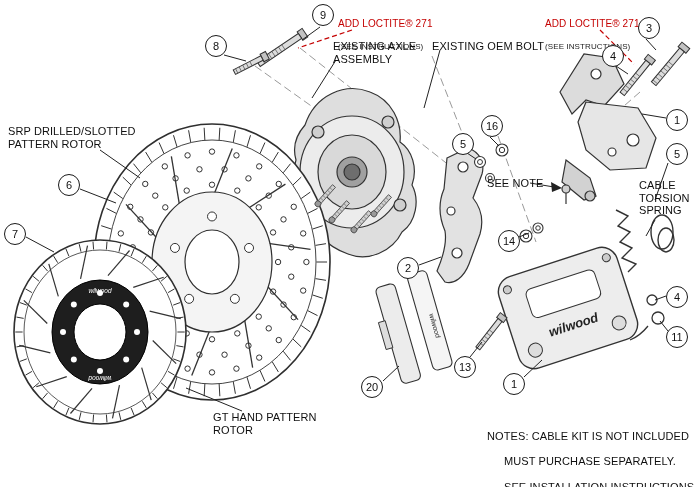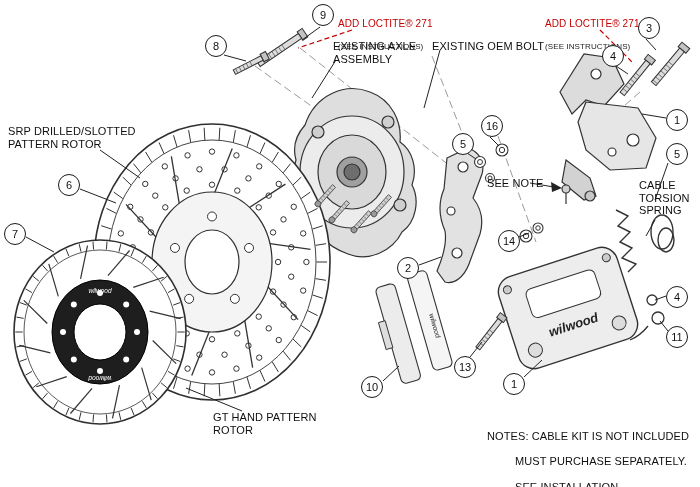--- a/index.html
+++ b/index.html
@@ -6,21 +6,21 @@
   .stage{position:relative;width:700px;height:487px;background:#fff;overflow:hidden;
          font-family:"Liberation Sans",sans-serif;outline:1px solid #e6e6e6}
   svg{position:absolute;left:0;top:0}
   .callout{position:absolute;width:20px;height:20px;border:1.5px solid #1a1a1a;border-radius:50%;
            background:#fff;text-align:center;font:400 11px/20px "Liberation Sans",sans-serif;
            color:#111;z-index:6}
   .label{position:absolute;font-size:11px;line-height:1.14;color:#0f0f0f;white-space:pre-line;
          z-index:5;letter-spacing:.1px}
   .loctite-title{display:block;color:#c40000;font-weight:400;font-size:10px}
   .loctite-sub{display:block;font-size:8px;color:#222;margin-top:1px}
-  .notes .indent{margin-left:28px}
+  .notes .indent{margin-left:17px}
   .notes div{line-height:13px}
 </style>
 </head>
 <body>
 
 <div class="stage">
 
 <svg width="700" height="487" viewBox="0 0 700 487">
 
   <g stroke="#9a9a9a" stroke-width="1" stroke-dasharray="8 4" fill="none">
@@ -440,21 +440,21 @@
   <div class="callout" style="left:452px;top:133px">5</div>
   <div class="callout" style="left:666px;top:143px">5</div>
   <div class="callout" style="left:58px;top:174px">6</div>
   <div class="callout" style="left:4px;top:223px">7</div>
   <div class="callout" style="left:498px;top:230px">14</div>
   <div class="callout" style="left:397px;top:257px">2</div>
   <div class="callout" style="left:666px;top:286px">4</div>
   <div class="callout" style="left:666px;top:326px">11</div>
   <div class="callout" style="left:454px;top:356px">13</div>
   <div class="callout" style="left:503px;top:373px">1</div>
-  <div class="callout" style="left:361px;top:376px">10</div>
+  <div class="callout" style="left:361px;top:376px">20</div>
 
   <div class="label" style="left:338px;top:5px">
     <span class="loctite-title">ADD LOCTITE® 271</span>
     <span class="loctite-sub">(SEE INSTRUCTIONS)</span>
   </div>
   <div class="label" style="left:545px;top:5px">
     <span class="loctite-title">ADD LOCTITE® 271</span>
     <span class="loctite-sub">(SEE INSTRUCTIONS)</span>
   </div>
   <div class="label" style="left:333px;top:40px">EXISTING AXLE

